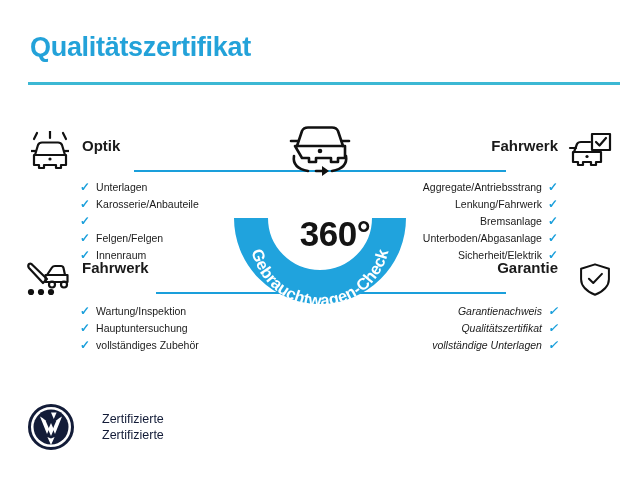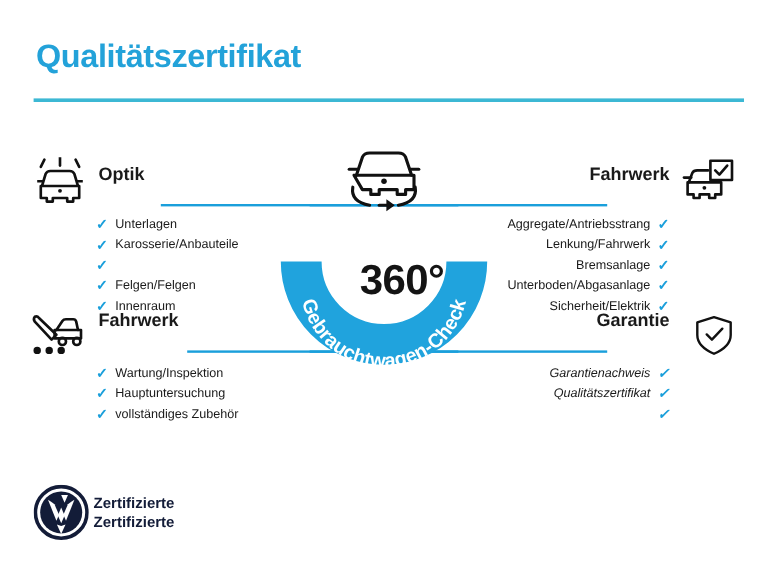--- a/index.html
+++ b/index.html
@@ -149,23 +149,23 @@
   
   #footer {
     position: absolute;
     left: 28px;
     top: 404px;
     display: flex;
     align-items: center;
   }
   #vw-mark { width: 46px; height: 46px; }
   #vw-text {
-    margin-left: 4px;
+    margin-left: 28px;
     font-size: 12.5px;
-    font-weight: bold;
+    font-weight: normal;
     color: #131c38;
     line-height: 1.32;
   }
   #vw-text div { white-space: nowrap; }
 </style>
 </head>
 <body>
 
 <div id="page">
 
@@ -301,20 +301,21 @@
   <div class="check-list right" id="garantie-list">
     <div class="row">
         <span>Garantienachweis</span>
         <span class="tick">✓</span>
       </div>
     <div class="row">
         <span>Qualitätszertifikat</span>
         <span class="tick">✓</span>
       </div>
     <div class="row">
+        <span>vollständige Unterlagen</span>
         <span class="tick">✓</span>
       </div>
   </div>
 
   <div id="badge">
 
     <svg id="badge-ring" viewBox="0 0 184 164">
       <defs>
         <path id="arcPath" d="M 22 82 A 60 60 0 0 0 162 82" fill="none"></path>
       </defs>

